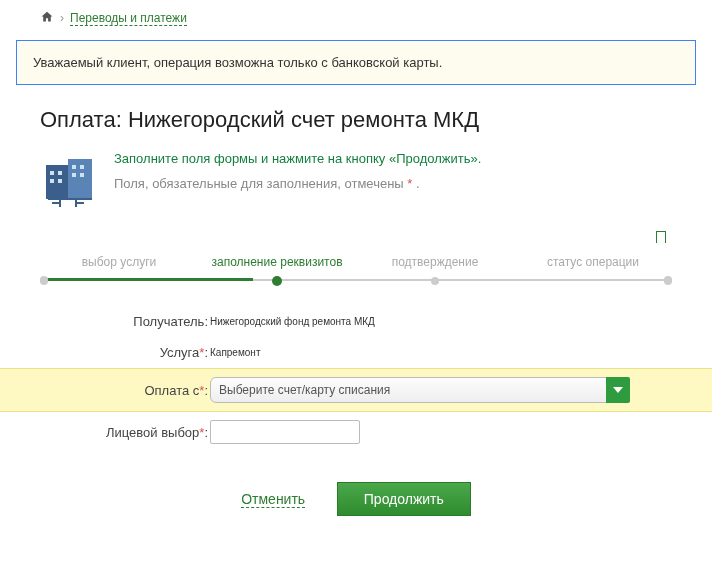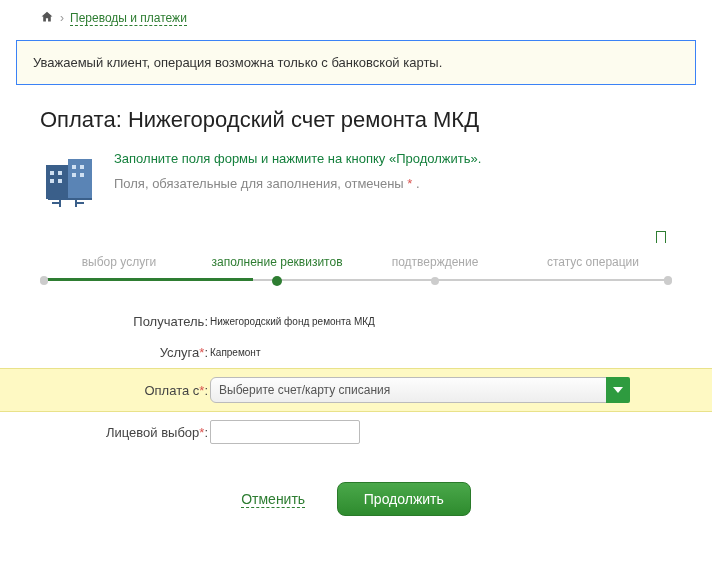--- a/index.html
+++ b/index.html
@@ -154,21 +154,21 @@
     text-decoration: none;
     border-bottom: 1px dashed #2e7d32;
     margin-right: 28px;
   }
   .btn-primary {
     background: linear-gradient(#4aa84a,#2e8b2e);
     border: 1px solid #2a7a2a;
     color: #fff;
     font-size: 14px;
     padding: 8px 26px;
-    border-radius: 8px;
+    border-radius: 0;
     cursor: pointer;
   }
 </style>
 </head>
 <body>
 
 <div class="breadcrumb">
   <span class="home-icon">
     <svg width="14" height="13" viewBox="0 0 24 24">
         <path d="M12 3l10 9h-3v9h-5v-6h-4v6H5v-9H2z"></path>

